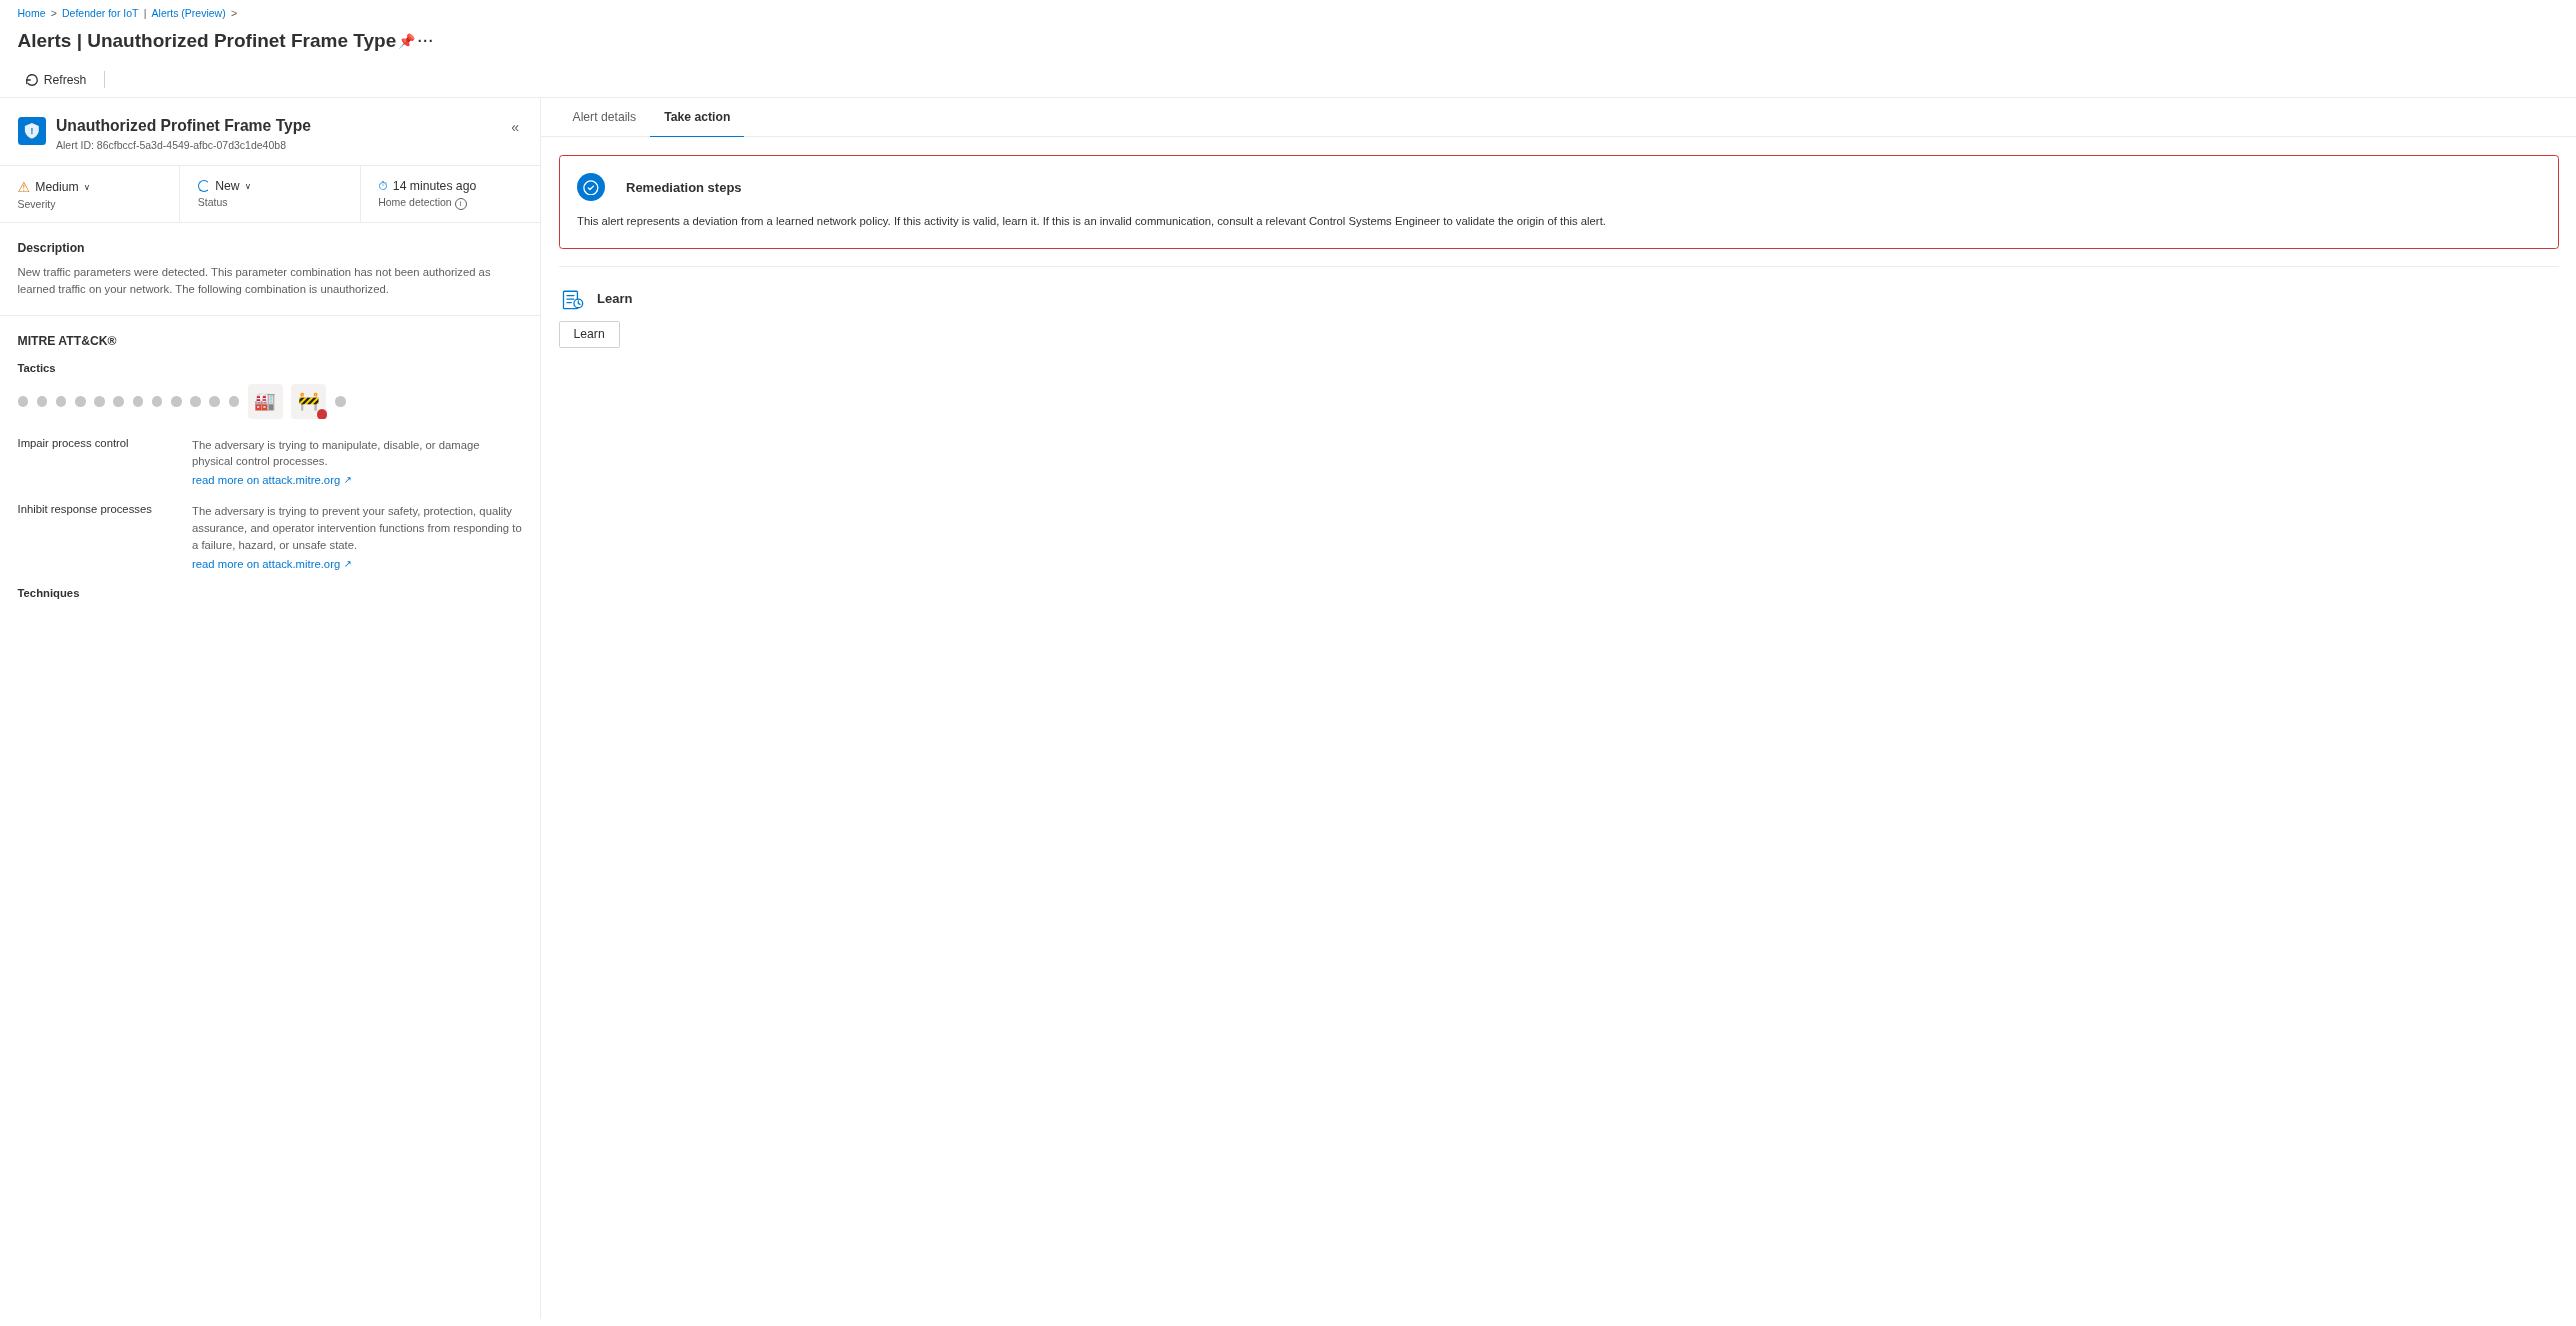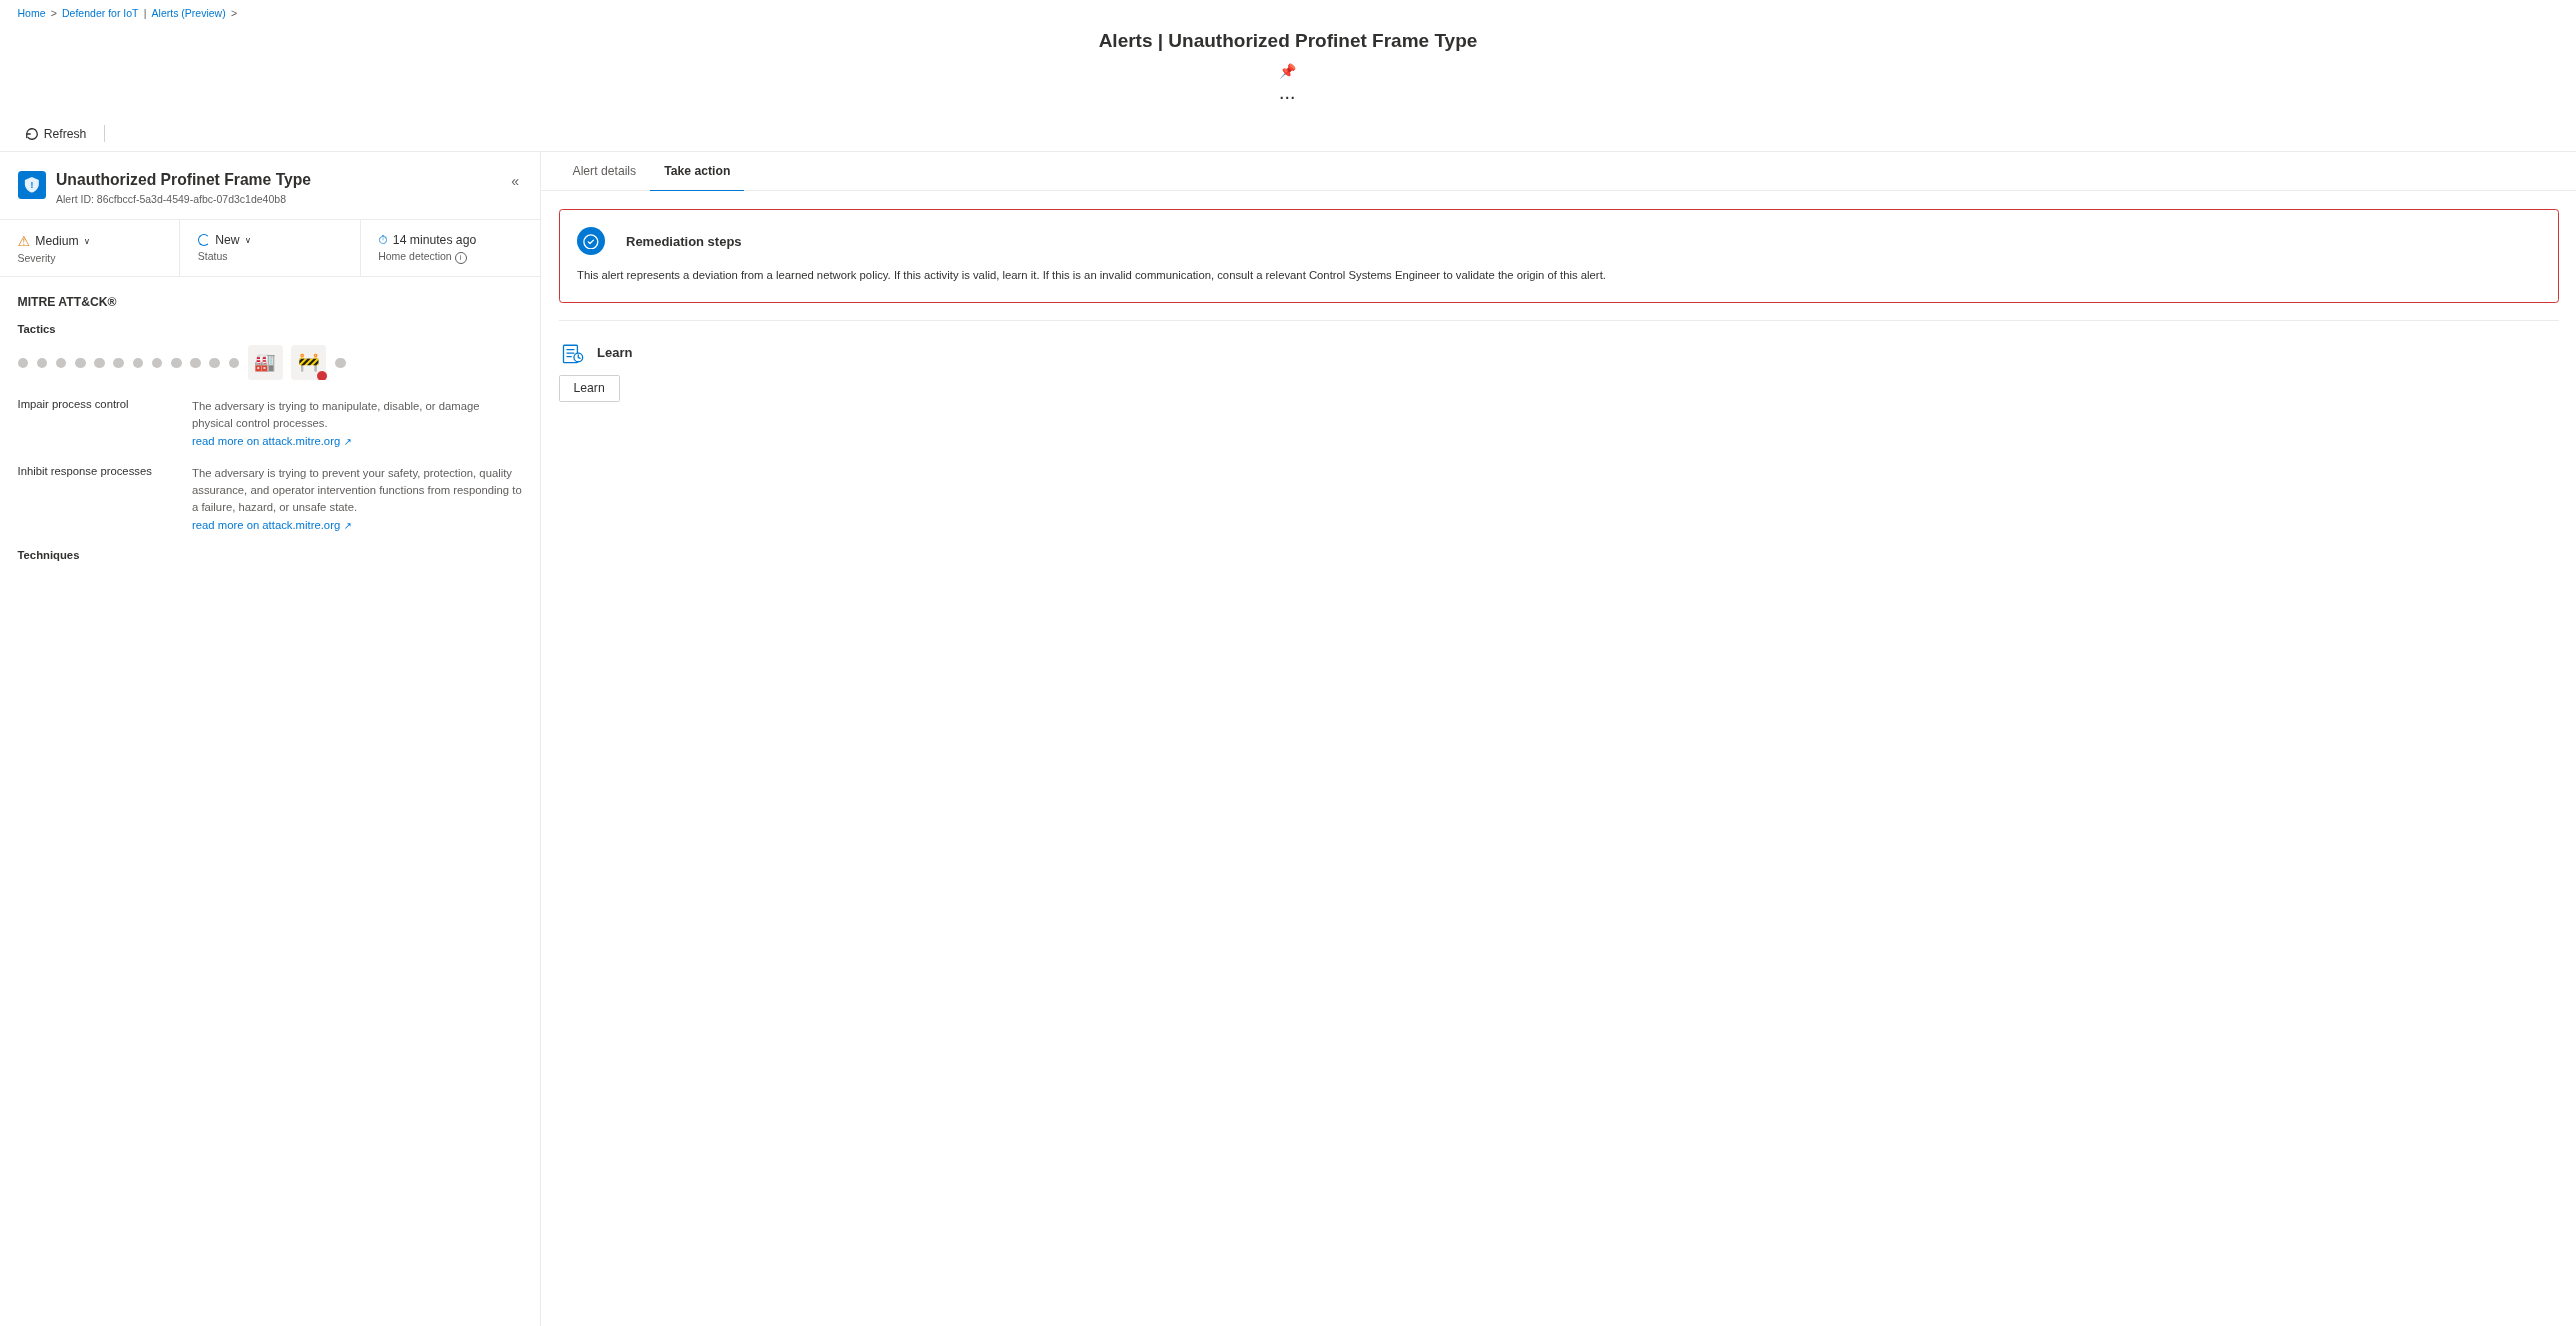--- a/index.html
+++ b/index.html
@@ -20,23 +20,22 @@
       font-size: 10.5px;
       color: #0078d4;
     }
     .breadcrumb span { color: #605e5c; }
     .breadcrumb a { color: #0078d4; text-decoration: none; cursor: pointer; }
 
     
     .page-title-bar {
       display: flex;
       align-items: center;
-      gap: 11px;
+      gap: 2px;
       padding: 3.5px 17.5px 10.5px;
-      flex-direction: column;
     }
     .page-title {
       font-size: 19px;
       font-weight: 600;
       color: #323130;
     }
     .title-icon-pin {
       color: #605e5c;
       font-size: 14px;
       cursor: pointer;
@@ -494,20 +493,24 @@
           <span class="clock-icon">⏱</span>
           <span>14 minutes ago</span>
         </div>
         <div class="meta-label">
           <span>Home detection</span>
           <span class="info-icon">i</span>
         </div>
       </div>
     </div>
 
+    <div class="section">
+      <div class="section-title">Description</div>
+      <div class="section-text">New traffic parameters were detected. This parameter combination has not been authorized as learned traffic on your network. The following combination is unauthorized.</div>
+    </div>
 
     <div class="mitre-section">
       <div class="mitre-title">MITRE ATT&amp;CK®</div>
       <div class="tactics-title">Tactics</div>
 
       <div class="tactics-dots">
         <div class="dot"></div>
         <div class="dot"></div>
         <div class="dot"></div>
         <div class="dot"></div>

